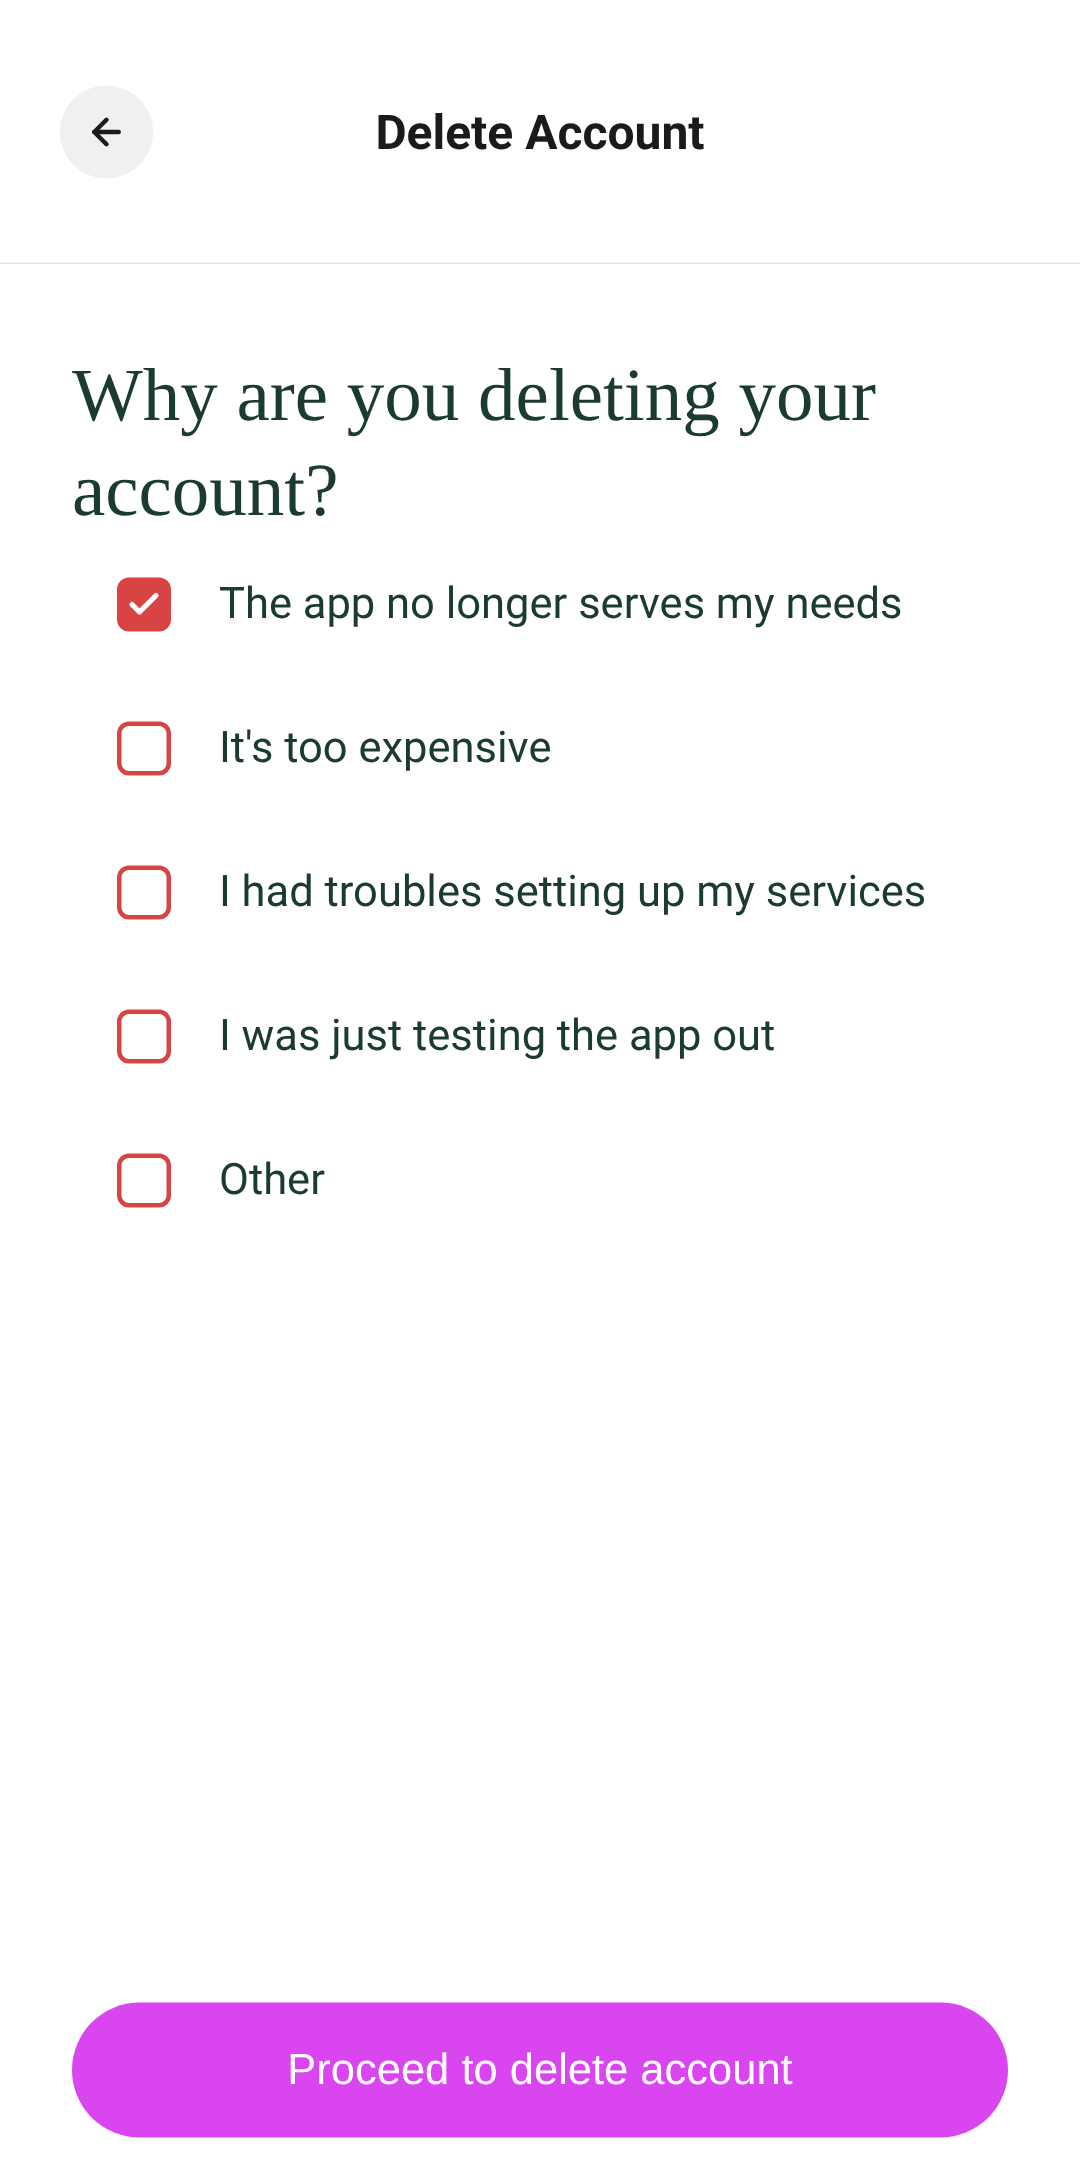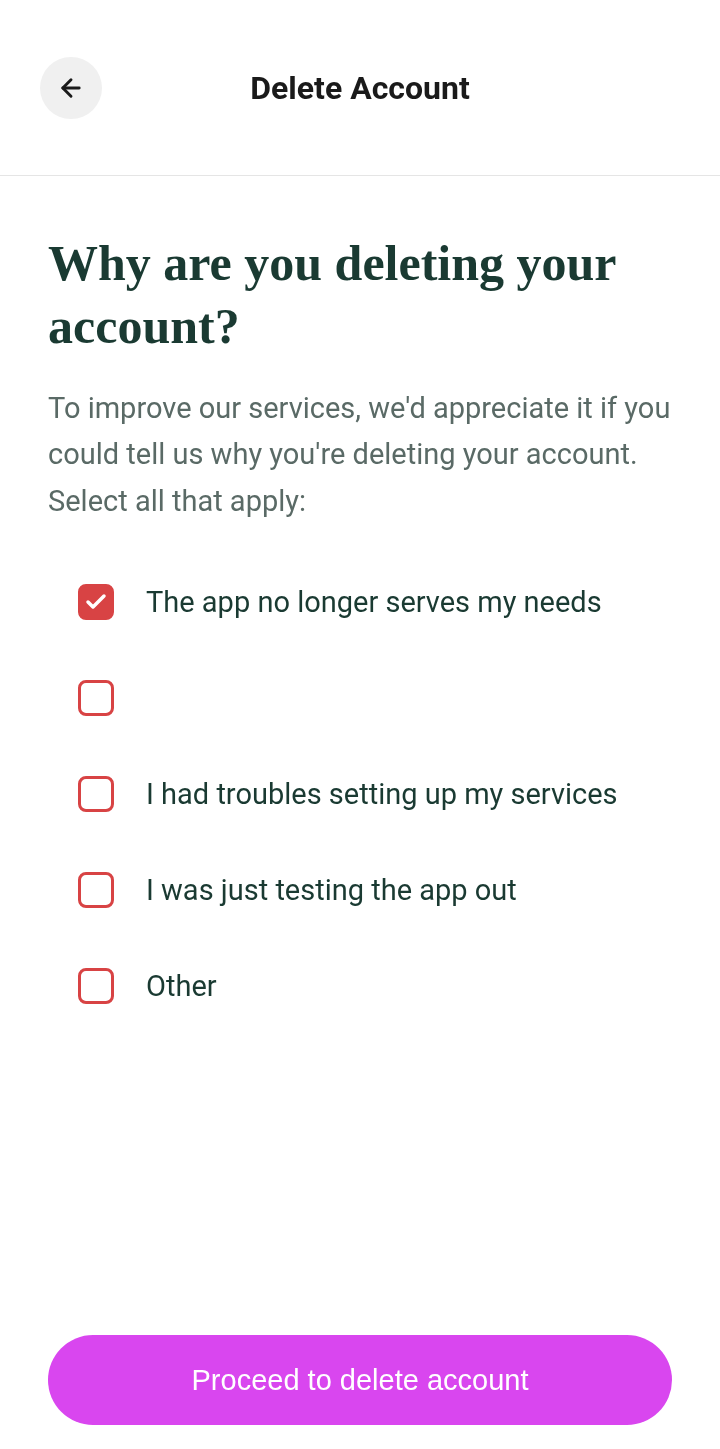--- a/index.html
+++ b/index.html
@@ -41,21 +41,21 @@
       color: #1a1a1a;
       text-align: center;
       width: 100%;
     }
     .content {
       padding: 56px 48px 0 48px;
     }
     .question-heading {
       font-family: Georgia, "Times New Roman", serif;
       font-size: 50px;
-      font-weight: 700;
+      font-weight: 400;
       line-height: 1.25;
       color: #1a3a32;
       margin-bottom: 28px;
     }
     .description {
       font-size: 29px;
       line-height: 1.6;
       color: #5a6a66;
       margin-bottom: 60px;
     }
@@ -109,34 +109,34 @@
     <svg width="28" height="28" viewBox="0 0 24 24" fill="none" stroke="#1a1a1a" stroke-width="2.5" stroke-linecap="round" stroke-linejoin="round">
       <line x1="19" y1="12" x2="5" y2="12"></line>
       <polyline points="12 19 5 12 12 5"></polyline>
     </svg>
   </button>
   <div class="header-title">Delete Account</div>
 </div>
 
 <div class="content">
   <h1 class="question-heading">Why are you deleting your account?</h1>
-  <p class="description">To improve our services, we'd appreciate it if you could tell us why you're deleting your account. Select all that apply:</p>
 
   <div class="checkbox-list">
     <div class="checkbox-item">
       <div class="checkbox checked">
         <svg width="24" height="24" viewBox="0 0 24 24" fill="none" stroke="#fff" stroke-width="3.5" stroke-linecap="round" stroke-linejoin="round">
           <polyline points="20 6 9 17 4 12"></polyline>
         </svg>
       </div>
       <span class="checkbox-label">The app no longer serves my needs</span>
     </div>
 
     <div class="checkbox-item">
       <div class="checkbox"></div>
+      <span class="checkbox-label">It's too expensive</span>
     </div>
 
 
     <div class="checkbox-item">
       <div class="checkbox"></div>
       <span class="checkbox-label">I had troubles setting up my services</span>
     </div>
 
     <div class="checkbox-item">
       <div class="checkbox"></div>

